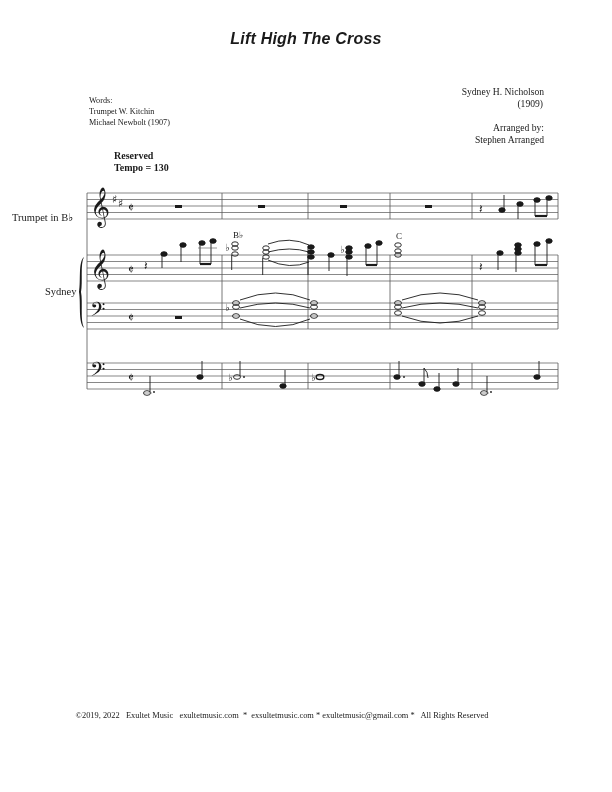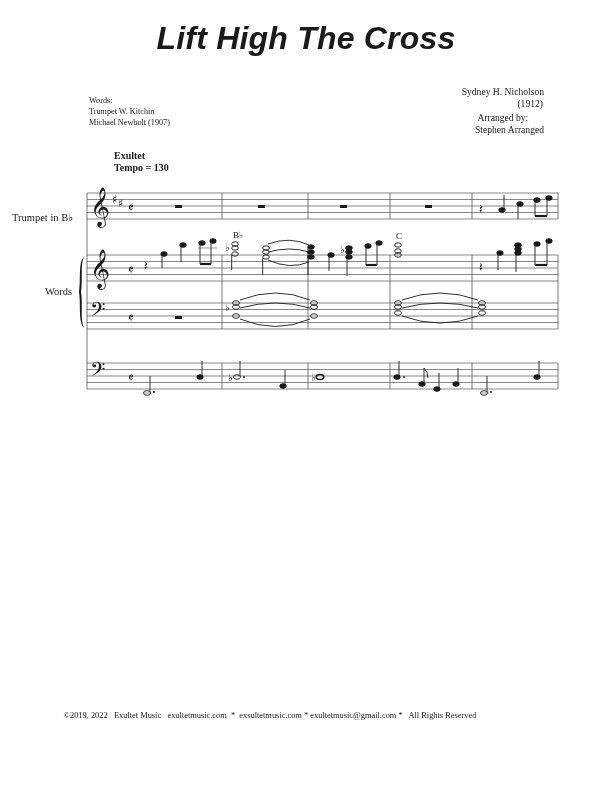--- a/index.html
+++ b/index.html
@@ -1,70 +1,70 @@
 <!DOCTYPE html>
 <html><head>
 <meta charset="utf-8">
 <style>
   html, body { margin: 0; padding: 0; background: #ffffff; }
   body { width: 612px; height: 792px; position: relative; overflow: hidden; color: #1a1a1a; }
   .abs { position: absolute; }
   .title {
-    left: 0; top: 20px; width: 612px; text-align: center;
+    left: 0; top: 30px; width: 612px; text-align: center;
     font-family: "Liberation Sans", sans-serif; font-style: italic; font-weight: bold;
-    font-size: 32px; letter-spacing: 0.2px; color: #1a1a1a;
+    font-size: 16px; letter-spacing: 0.2px; color: #1a1a1a;
   }
   .credits-left {
     left: 89px; top: 86px; font-family: "Liberation Serif", serif; font-size: 8.2px; line-height: 11px; margin-top: 9px;
   }
   .credits-right {
     right: 68px; top: 86px; text-align: right; font-family: "Liberation Serif", serif; font-size: 9.6px; line-height: 11.5px;
   }
   .credits-right .composer-year { padding-right: 1px; }
-  .credits-right .arr { margin-top: 3px; text-align: center; }
+  .credits-right .arr { margin-top: 13px; }
   .tempo {
     left: 114px; top: 150px; font-family: "Liberation Serif", serif; font-weight: bold; font-size: 10px; line-height: 12px;
   }
   .label {
     font-family: "Liberation Serif", serif; font-size: 10.5px;
   }
   .label-trumpet { left: 12px; top: 211px; }
   .label-organ { left: 45px; top: 286px; }
   .chord { font-family: "Liberation Serif", serif; font-size: 9px; }
   .footer {
-    left: 0; top: 711px; width: 540px; text-align: center;
+    left: 12px; top: 711px; width: 540px; text-align: center;
     font-family: "Liberation Serif", serif; font-size: 8.4px; color: #1a1a1a; white-space: pre;
   }
   svg.score { position: absolute; left: 0; top: 0; }
 </style>
 </head>
 <body>
 
 <div class="abs title">Lift High The Cross</div>
 
 <div class="abs credits-left">
   <div>Words:</div>
   <div>Trumpet W. Kitchin</div>
   <div>Michael Newbolt (1907)</div>
 </div>
 
 <div class="abs credits-right">
   <div>Sydney H. Nicholson</div>
-  <div class="composer-year">(1912)</div>
+  <div class="composer-year">(1909)</div>
   <div class="arr">Arranged by:</div>
   <div>Stephen Arranged</div>
 </div>
 
 <div class="abs tempo">
-  <div>Exultet</div>
+  <div>Reserved</div>
   <div>Tempo = 130</div>
 </div>
 
 <div class="abs label label-trumpet">Trumpet in B♭</div>
-<div class="abs label label-organ">Words</div>
+<div class="abs label label-organ">Sydney</div>
 
 <div class="abs chord" style="left:233px; top:230px;">B♭</div>
 <div class="abs chord" style="left:396px; top:231px;">C</div>
 
 <svg class="score" width="612" height="792" viewBox="0 0 612 792" xmlns="http://www.w3.org/2000/svg">
   <defs>
     <g id="staff5">
       <line x1="0" y1="0" x2="471" y2="0"></line>
       <line x1="0" y1="6.5" x2="471" y2="6.5"></line>
       <line x1="0" y1="13" x2="471" y2="13"></line>

